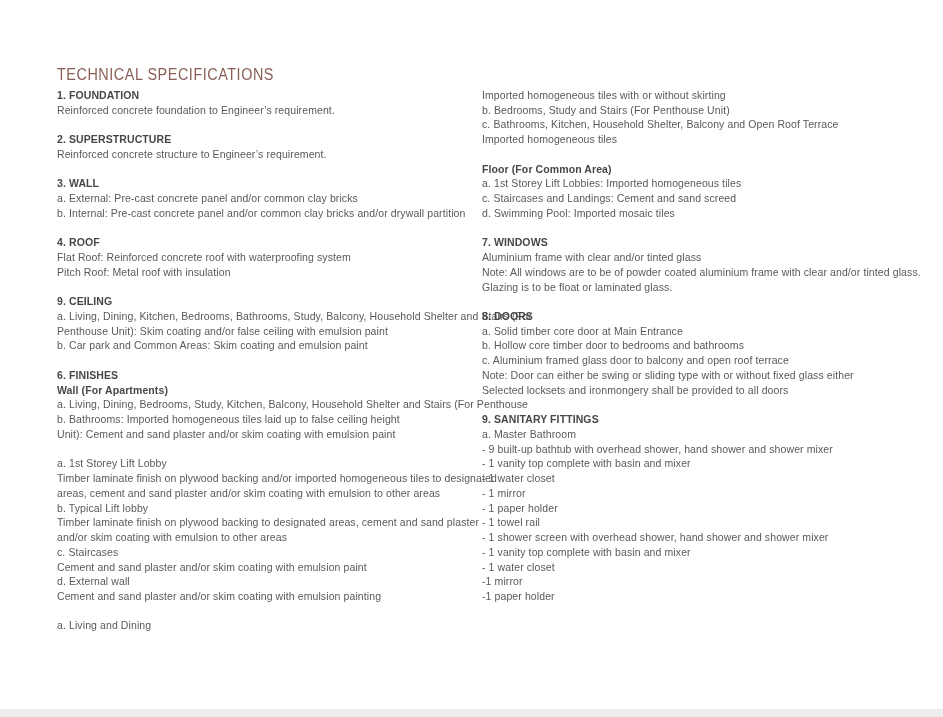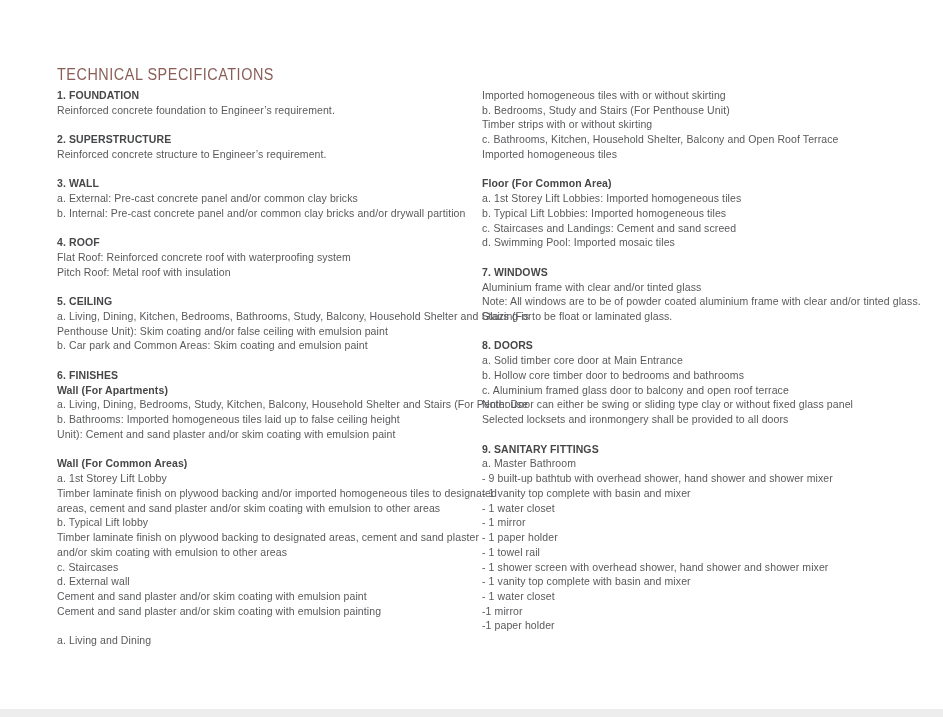--- a/index.html
+++ b/index.html
@@ -72,76 +72,73 @@
         <div class="line bold">3. WALL</div>
         <div class="line">a. External: Pre-cast concrete panel and/or common clay bricks</div>
         <div class="line">b. Internal: Pre-cast concrete panel and/or common clay bricks and/or drywall partition</div>
       </div>
       <div class="block">
         <div class="line bold">4. ROOF</div>
         <div class="line">Flat Roof: Reinforced concrete roof with waterproofing system</div>
         <div class="line">Pitch Roof: Metal roof with insulation</div>
       </div>
       <div class="block">
-        <div class="line bold">5. CEILING</div>
+        <div class="line bold">9. CEILING</div>
         <div class="line">a. Living, Dining, Kitchen, Bedrooms, Bathrooms, Study, Balcony, Household Shelter and Stairs (For</div>
         <div class="line">Penthouse Unit): Skim coating and/or false ceiling with emulsion paint</div>
         <div class="line">b. Car park and Common Areas: Skim coating and emulsion paint</div>
       </div>
       <div class="block">
         <div class="line bold">6. FINISHES</div>
         <div class="line bold">Wall (For Apartments)</div>
         <div class="line">a. Living, Dining, Bedrooms, Study, Kitchen, Balcony, Household Shelter and Stairs (For Penthouse</div>
         <div class="line">b. Bathrooms: Imported homogeneous tiles laid up to false ceiling height</div>
         <div class="line">Unit): Cement and sand plaster and/or skim coating with emulsion paint</div>
       </div>
       <div class="block">
-        <div class="line bold">Wall (For Common Areas)</div>
         <div class="line">a. 1st Storey Lift Lobby</div>
         <div class="line">Timber laminate finish on plywood backing and/or imported homogeneous tiles to designated</div>
         <div class="line">areas, cement and sand plaster and/or skim coating with emulsion to other areas</div>
         <div class="line">b. Typical Lift lobby</div>
         <div class="line">Timber laminate finish on plywood backing to designated areas, cement and sand plaster</div>
         <div class="line">and/or skim coating with emulsion to other areas</div>
         <div class="line">c. Staircases</div>
+        <div class="line">Cement and sand plaster and/or skim coating with emulsion paint</div>
         <div class="line">d. External wall</div>
-        <div class="line">Cement and sand plaster and/or skim coating with emulsion paint</div>
         <div class="line">Cement and sand plaster and/or skim coating with emulsion painting</div>
       </div>
       <div class="block">
         <div class="line">a. Living and Dining</div>
       </div>
     </div>
   <div class="col col-right">
       <div class="block">
         <div class="line">Imported homogeneous tiles with or without skirting</div>
         <div class="line">b. Bedrooms, Study and Stairs (For Penthouse Unit)</div>
-        <div class="line">Timber strips with or without skirting</div>
         <div class="line">c. Bathrooms, Kitchen, Household Shelter, Balcony and Open Roof Terrace</div>
         <div class="line">Imported homogeneous tiles</div>
       </div>
       <div class="block">
         <div class="line bold">Floor (For Common Area)</div>
         <div class="line">a. 1st Storey Lift Lobbies: Imported homogeneous tiles</div>
-        <div class="line">b. Typical Lift Lobbies: Imported homogeneous tiles</div>
         <div class="line">c. Staircases and Landings: Cement and sand screed</div>
         <div class="line">d. Swimming Pool: Imported mosaic tiles</div>
       </div>
       <div class="block">
         <div class="line bold">7. WINDOWS</div>
         <div class="line">Aluminium frame with clear and/or tinted glass</div>
         <div class="line">Note: All windows are to be of powder coated aluminium frame with clear and/or tinted glass.</div>
         <div class="line">Glazing is to be float or laminated glass.</div>
       </div>
       <div class="block">
         <div class="line bold">8. DOORS</div>
         <div class="line">a. Solid timber core door at Main Entrance</div>
         <div class="line">b. Hollow core timber door to bedrooms and bathrooms</div>
         <div class="line">c. Aluminium framed glass door to balcony and open roof terrace</div>
-        <div class="line">Note: Door can either be swing or sliding type clay or without fixed glass panel</div>
+        <div class="line">Note: Door can either be swing or sliding type with or without fixed glass either</div>
         <div class="line">Selected locksets and ironmongery shall be provided to all doors</div>
       </div>
       <div class="block">
         <div class="line bold">9. SANITARY FITTINGS</div>
         <div class="line">a. Master Bathroom</div>
         <div class="line">- 9 built-up bathtub with overhead shower, hand shower and shower mixer</div>
         <div class="line">- 1 vanity top complete with basin and mixer</div>
         <div class="line">- 1 water closet</div>
         <div class="line">- 1 mirror</div>
         <div class="line">- 1 paper holder</div>

